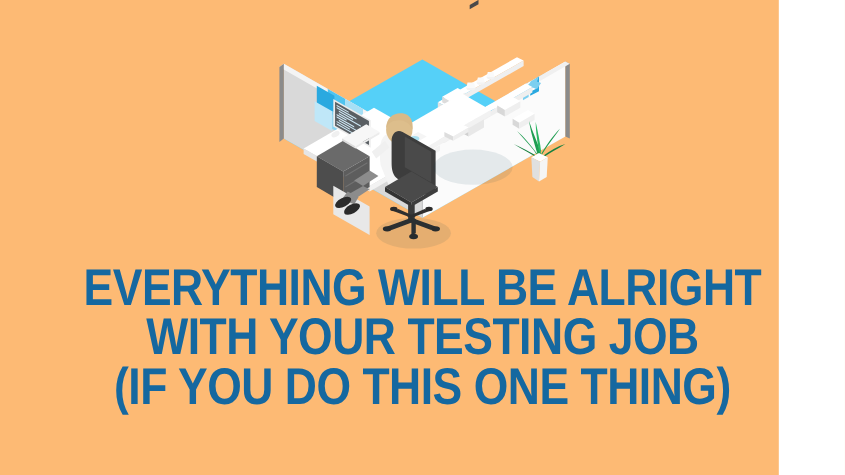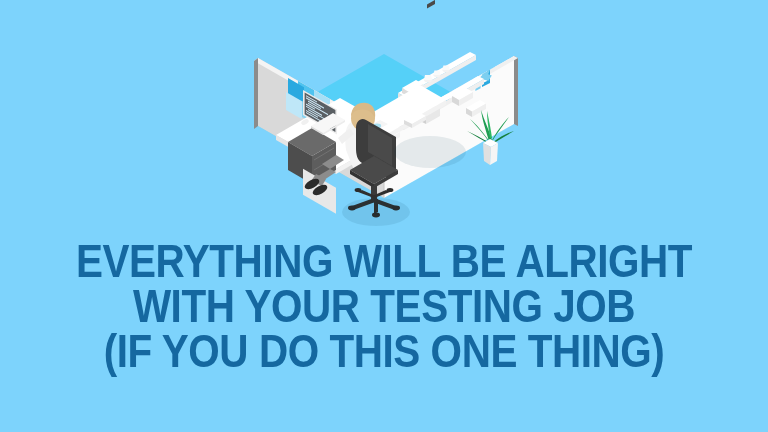--- a/index.html
+++ b/index.html
@@ -9,23 +9,23 @@
   }
   body {
     width: 768px;
     height: 432px;
     overflow: hidden;
     font-family: "Liberation Sans", sans-serif;
     position: relative;
   }
   #poster {
     position: relative;
-    width: 768px;
+    width: 708px;
     height: 432px;
-    background: #7dd3fc;
+    background: #fdba74;
   }
   #illustration {
     position: absolute;
     left: 0;
     top: 0;
     width: 768px;
     height: 240px;
   }
   #headline {
     position: absolute;

